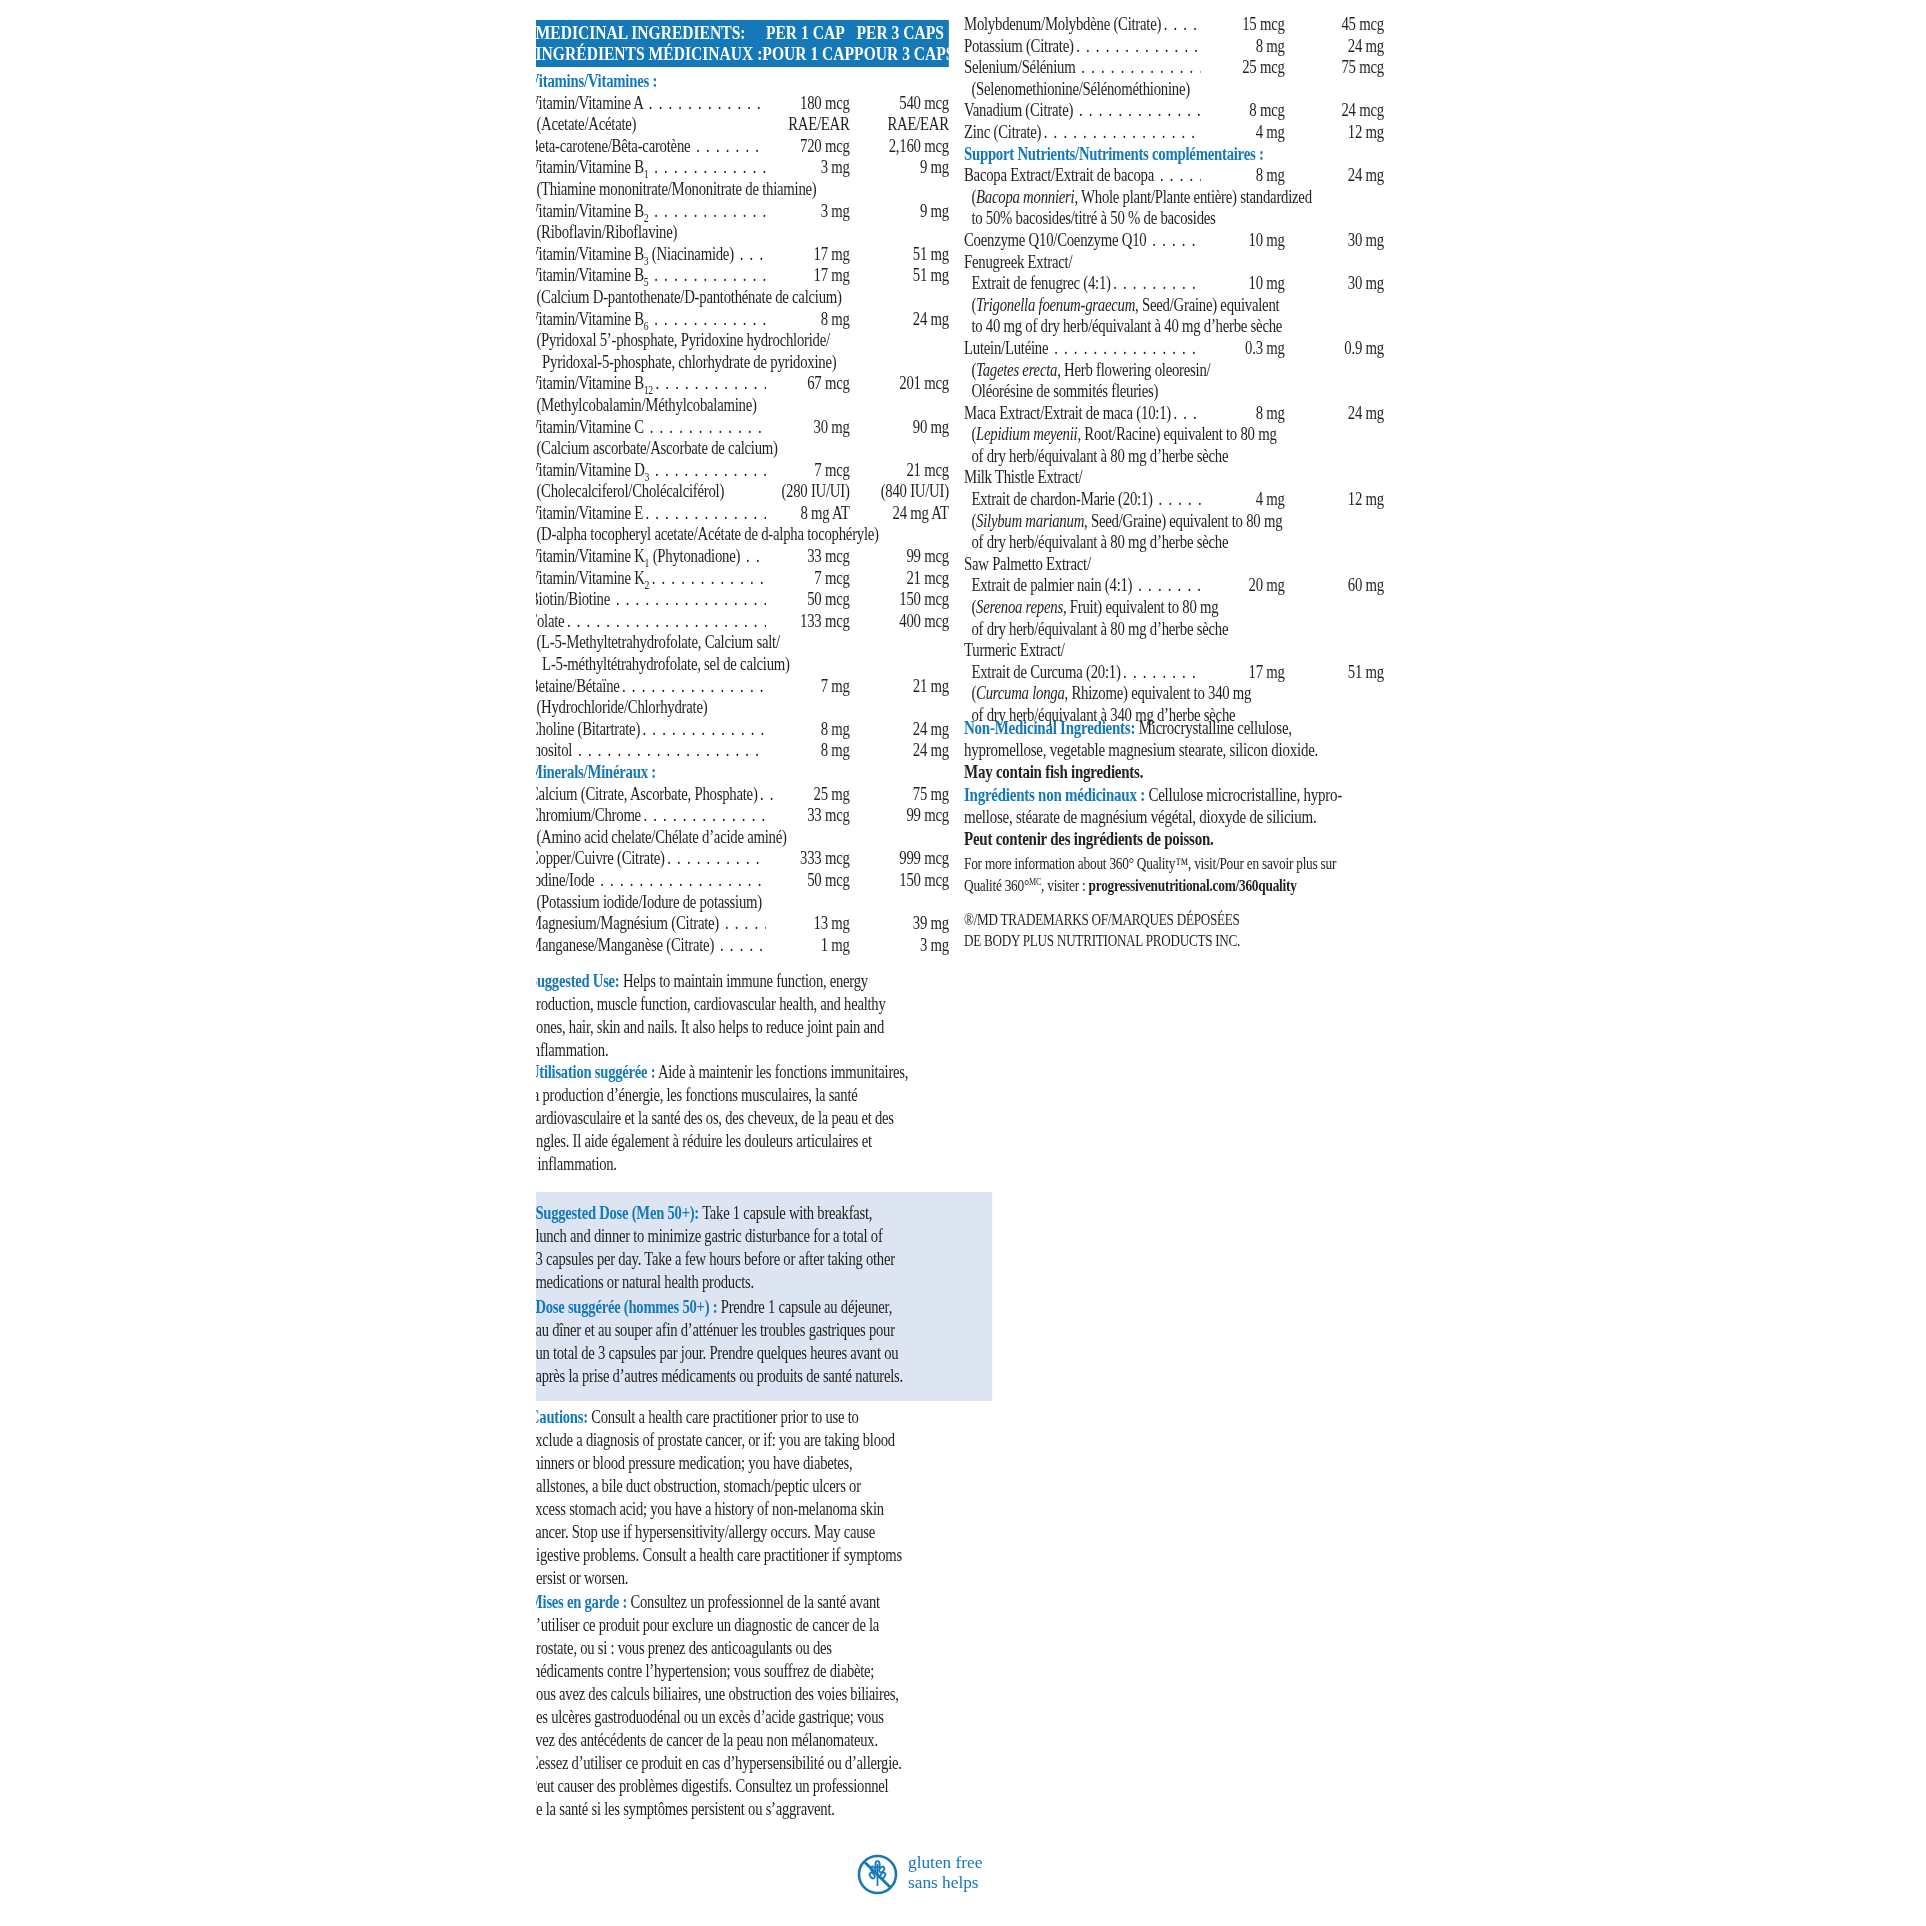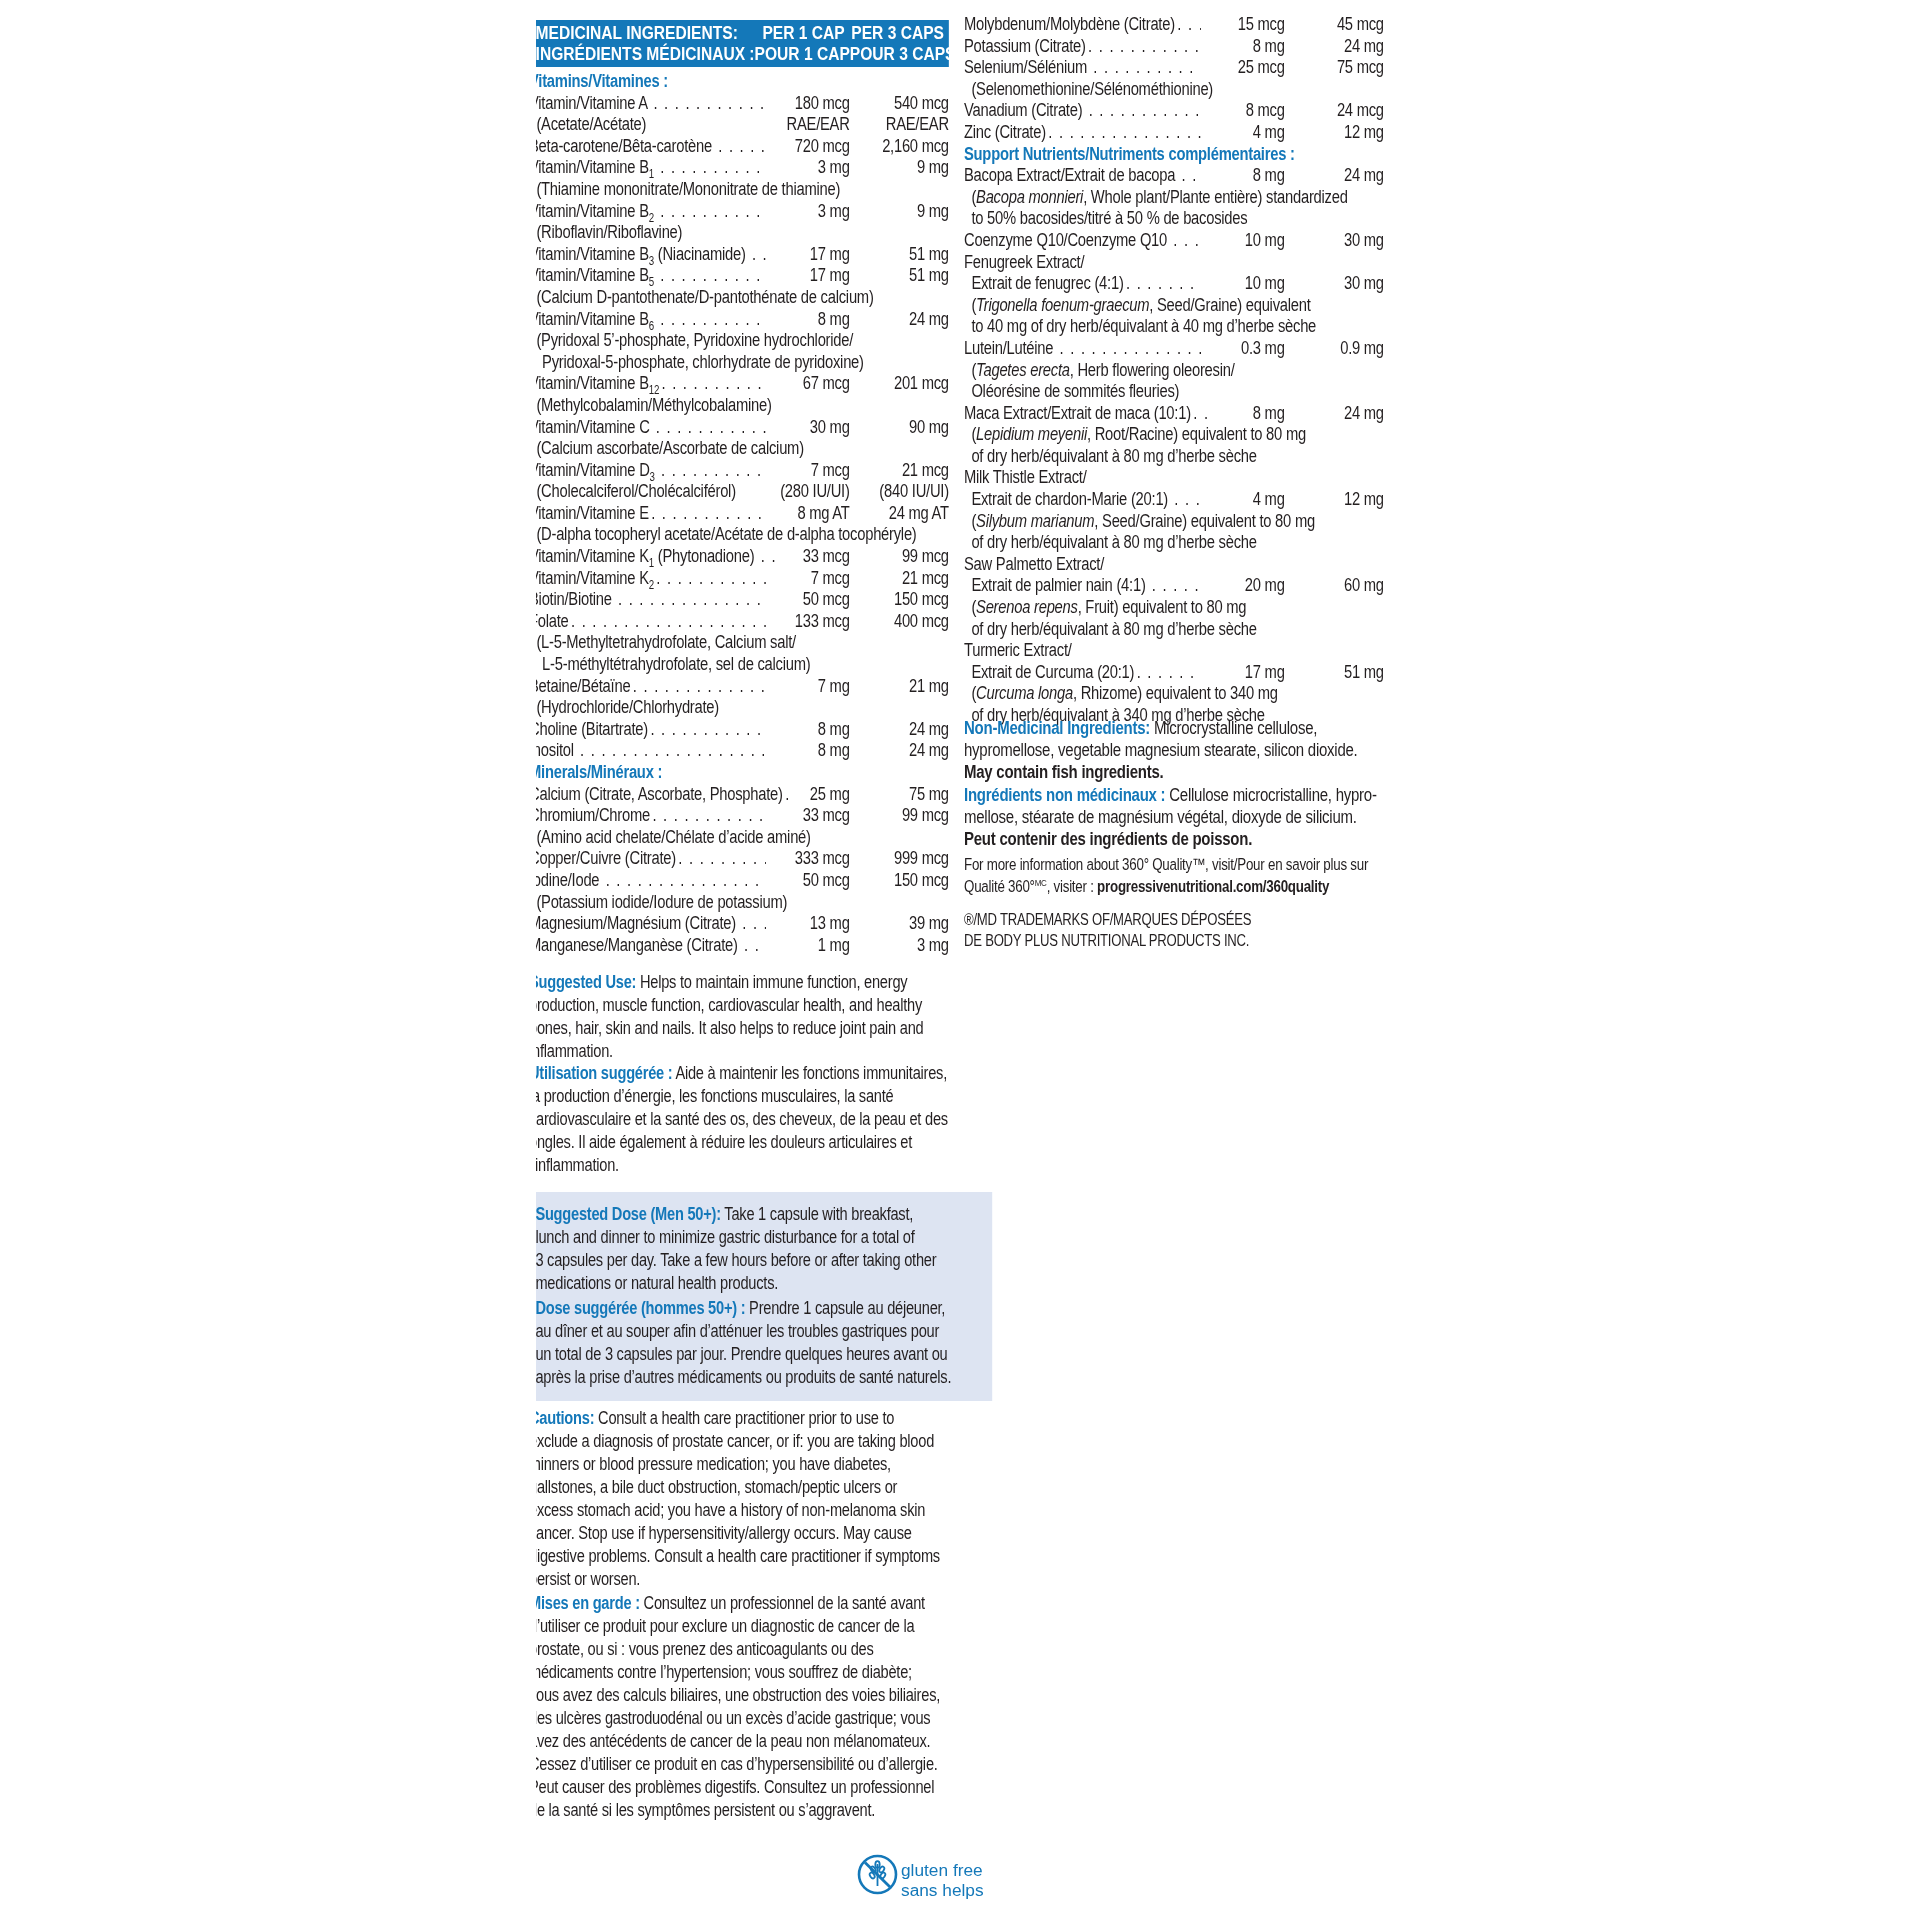--- a/index.html
+++ b/index.html
@@ -1,18 +1,18 @@
 <!DOCTYPE html>
 <html><head>
 <meta charset="utf-8">
 <style>
   html,body{margin:0;padding:0;background:#ffffff;}
   body{width:1927px;height:1927px;position:relative;overflow:hidden;
        font-family:"Liberation Sans","DejaVu Sans",sans-serif;color:#231f20;}
-  #sheet{position:absolute;left:536px;top:0;width:1391px;height:1927px;overflow:hidden;}
+  #sheet{position:absolute;left:536px;top:0;width:1391px;height:1927px;overflow:hidden;font-family:Liberation Serif, serif;}
   .cond82{transform:scaleX(0.82);transform-origin:0 0;}
   .cond80{transform:scaleX(0.80);transform-origin:0 0;}
 
   
   .hdr{position:absolute;left:-7px;top:20px;width:512px;height:47px;background:var(--blue);
        color:#fff;font-weight:bold;font-size:19px;line-height:21px;padding:2px 6px 0 8px;
        box-sizing:border-box;}
   .hrow{display:flex;align-items:baseline;white-space:pre;}
   .hrow .sp{flex:1 1 auto;}
   .hv1{flex:0 0 99px;text-align:right;}
@@ -45,21 +45,21 @@
   .bp{position:absolute;left:-7px;width:584px;font-size:18.3px;line-height:23px;letter-spacing:-0.3px;}
   .pline{white-space:pre;}
   .pline.bold{font-weight:bold;}
   .lead{color:var(--blue);font-weight:bold;}
   #dosebox{position:absolute;left:-7px;top:1192px;width:579px;background:var(--boxbg);
            padding:10px 8px 13px 8px;box-sizing:border-box;transform:scaleX(0.80);transform-origin:0 0;
            font-size:18.3px;line-height:23px;letter-spacing:-0.3px;}
   #dose-fr{margin-top:2px;}
 
   
-  #gluten{position:absolute;left:320px;top:1853px;display:flex;align-items:flex-end;gap:2px;color:var(--blue);}
+  #gluten{position:absolute;left:320px;top:1853px;display:flex;align-items:flex-start;gap:9px;color:var(--blue);}
   #gluten .txt{font-size:17.3px;line-height:20px;}
 
   :root{--blue:#1478b9;--boxbg:#dde4f2;}
 </style>
 </head>
 <body>
 
 <div id="sheet">
 
   <div class="hdr cond82">

